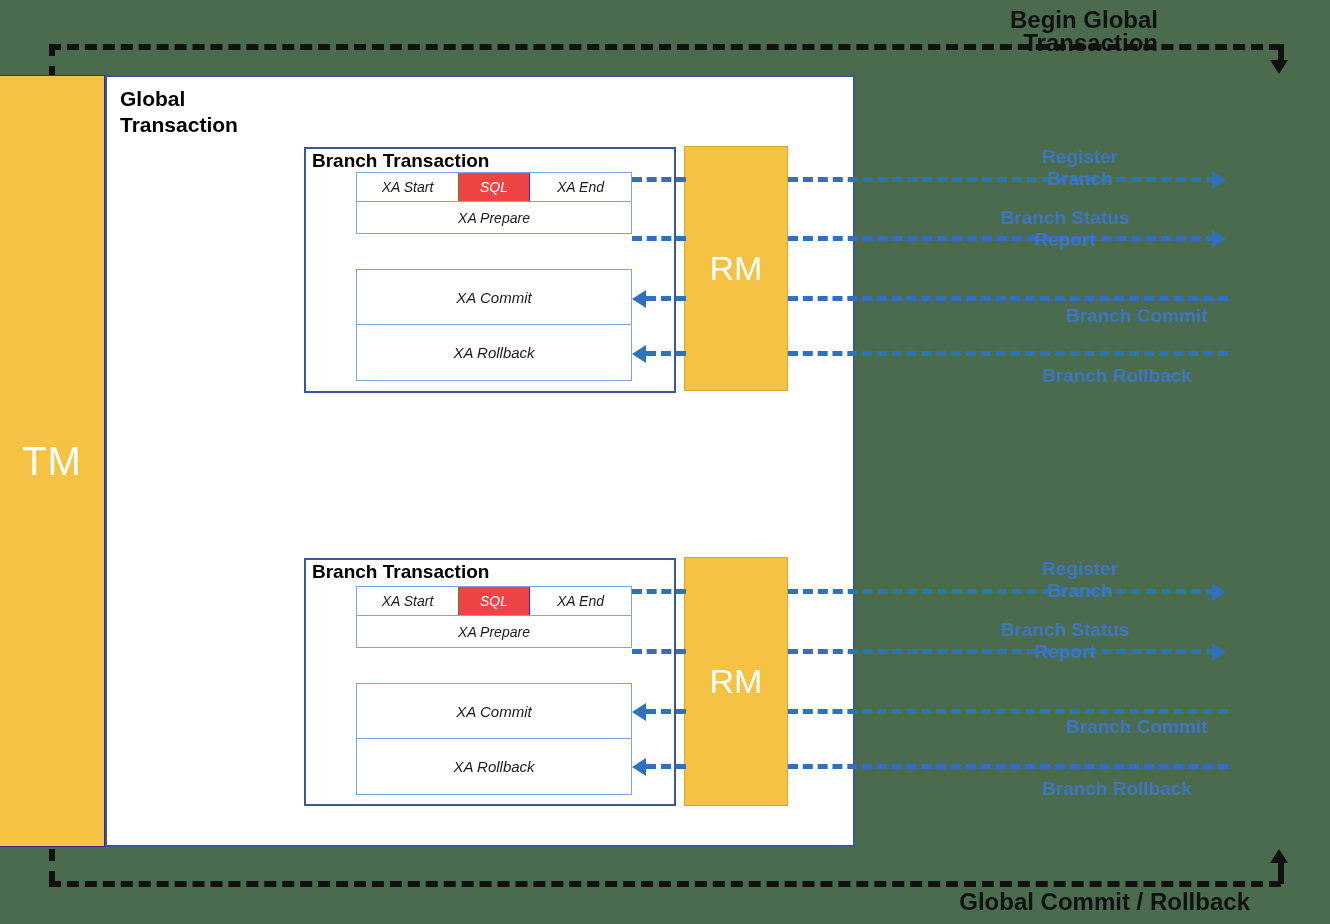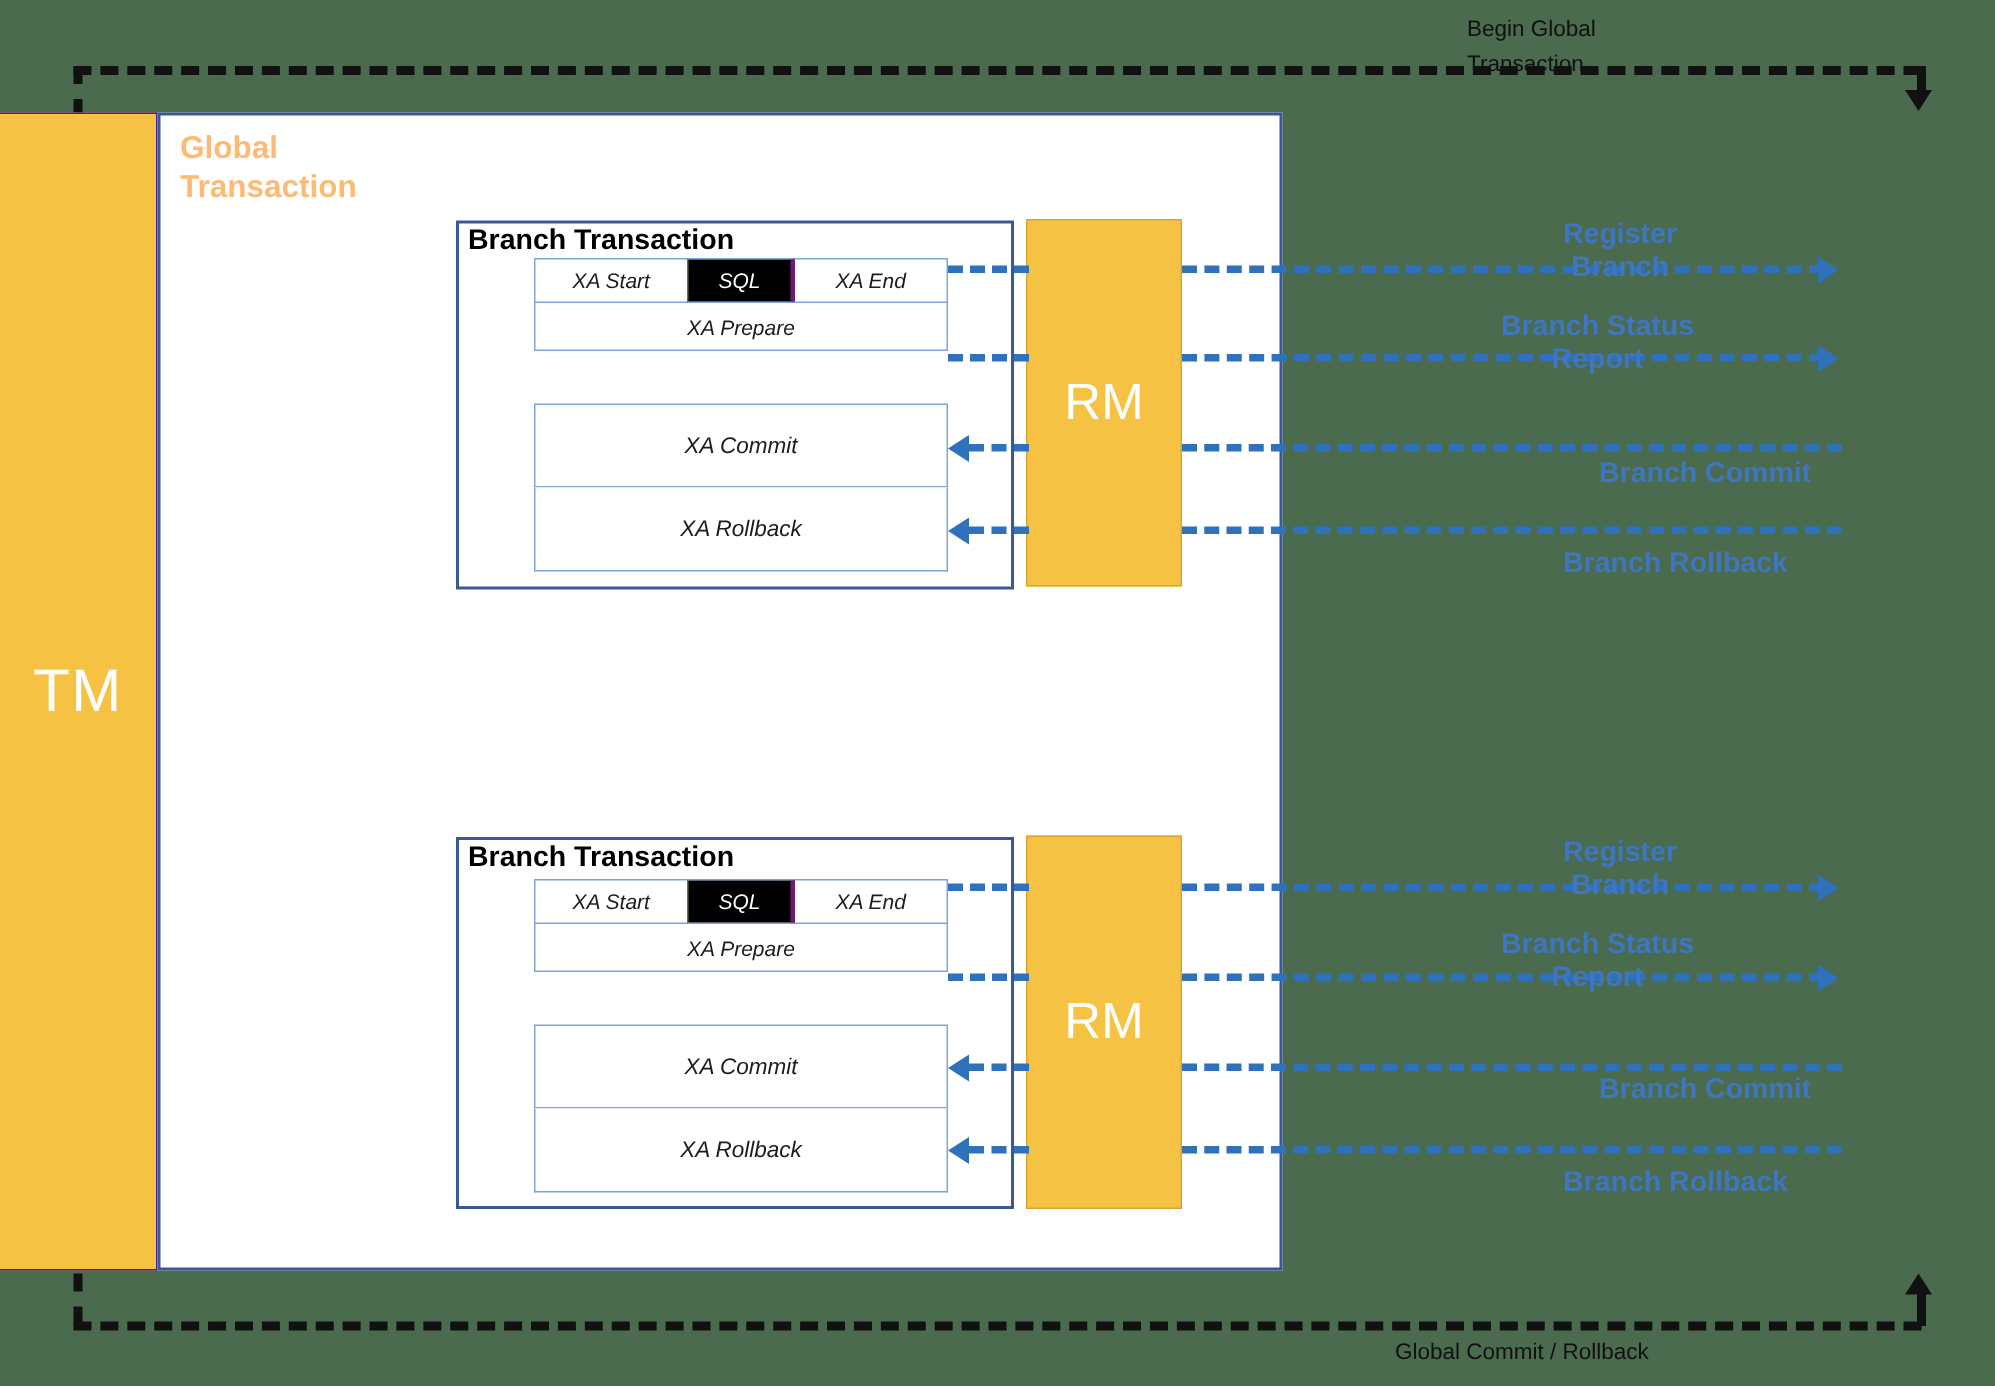--- a/index.html
+++ b/index.html
@@ -29,21 +29,21 @@
   
   #global-panel{
     position:absolute;left:105px;top:75px;width:750px;height:772px;
     background:#ffffff;
     border:2px solid #3a5894;
     box-sizing:border-box;
   }
   #global-title{
     position:absolute;left:120px;top:86px;
     width:180px;
-    font-size:21px;font-weight:bold;color:#fdba74;
+    font-size:21px;font-weight:bold;color:#000000;
     line-height:26px;
   }
 
   
   .branch-box{
     position:absolute;
     width:372px;
     border:2px solid #3a5894;
     box-sizing:border-box;
     background:#ffffff;
@@ -67,24 +67,24 @@
   .op-row + .op-row{border-top:none;}
   .op-cell{
     flex:1;
     display:flex;align-items:center;justify-content:center;
     font-style:italic;
     font-size:14px;
     color:#1b1b1b;
     box-sizing:border-box;
   }
   .op-cell.sql{
-    background:#000000;
+    background:#ef4444;
     color:#ffffff;
     border-left:1px solid #5a7d2e;
-    border-right:3px solid #701a75;
+    border-right:1px solid #701a75;
     flex:0 0 72px;
   }
   .row-h30{height:30px;}
   .row-h32{height:32px;}
   .row-h56{height:56px;}
   .op-cell.big{font-size:15px;}
 
   
   .rm-col{
     position:absolute;
@@ -136,23 +136,23 @@
     position:absolute;width:0;height:0;
     border-left:9px solid transparent;
     border-right:9px solid transparent;
   }
   .blk-arrow.down{border-top:14px solid #111111;}
   .blk-arrow.up{border-bottom:14px solid #111111;}
 
   .blk-label{
     position:absolute;
     color:#111111;
-    font-size:15px;font-weight:normal;
+    font-size:24px;font-weight:bold;
     line-height:23px;
-    text-align:left;
+    text-align:right;
     white-space:pre-line;
   }
 </style>
 </head>
 <body>
 
 <div id="stage">
 
   <div class="blk-v" style="left:49px;top:44px;height:34px;"></div>
   <div class="blk-h" style="left:49px;top:44px;width:1232px;"></div>

